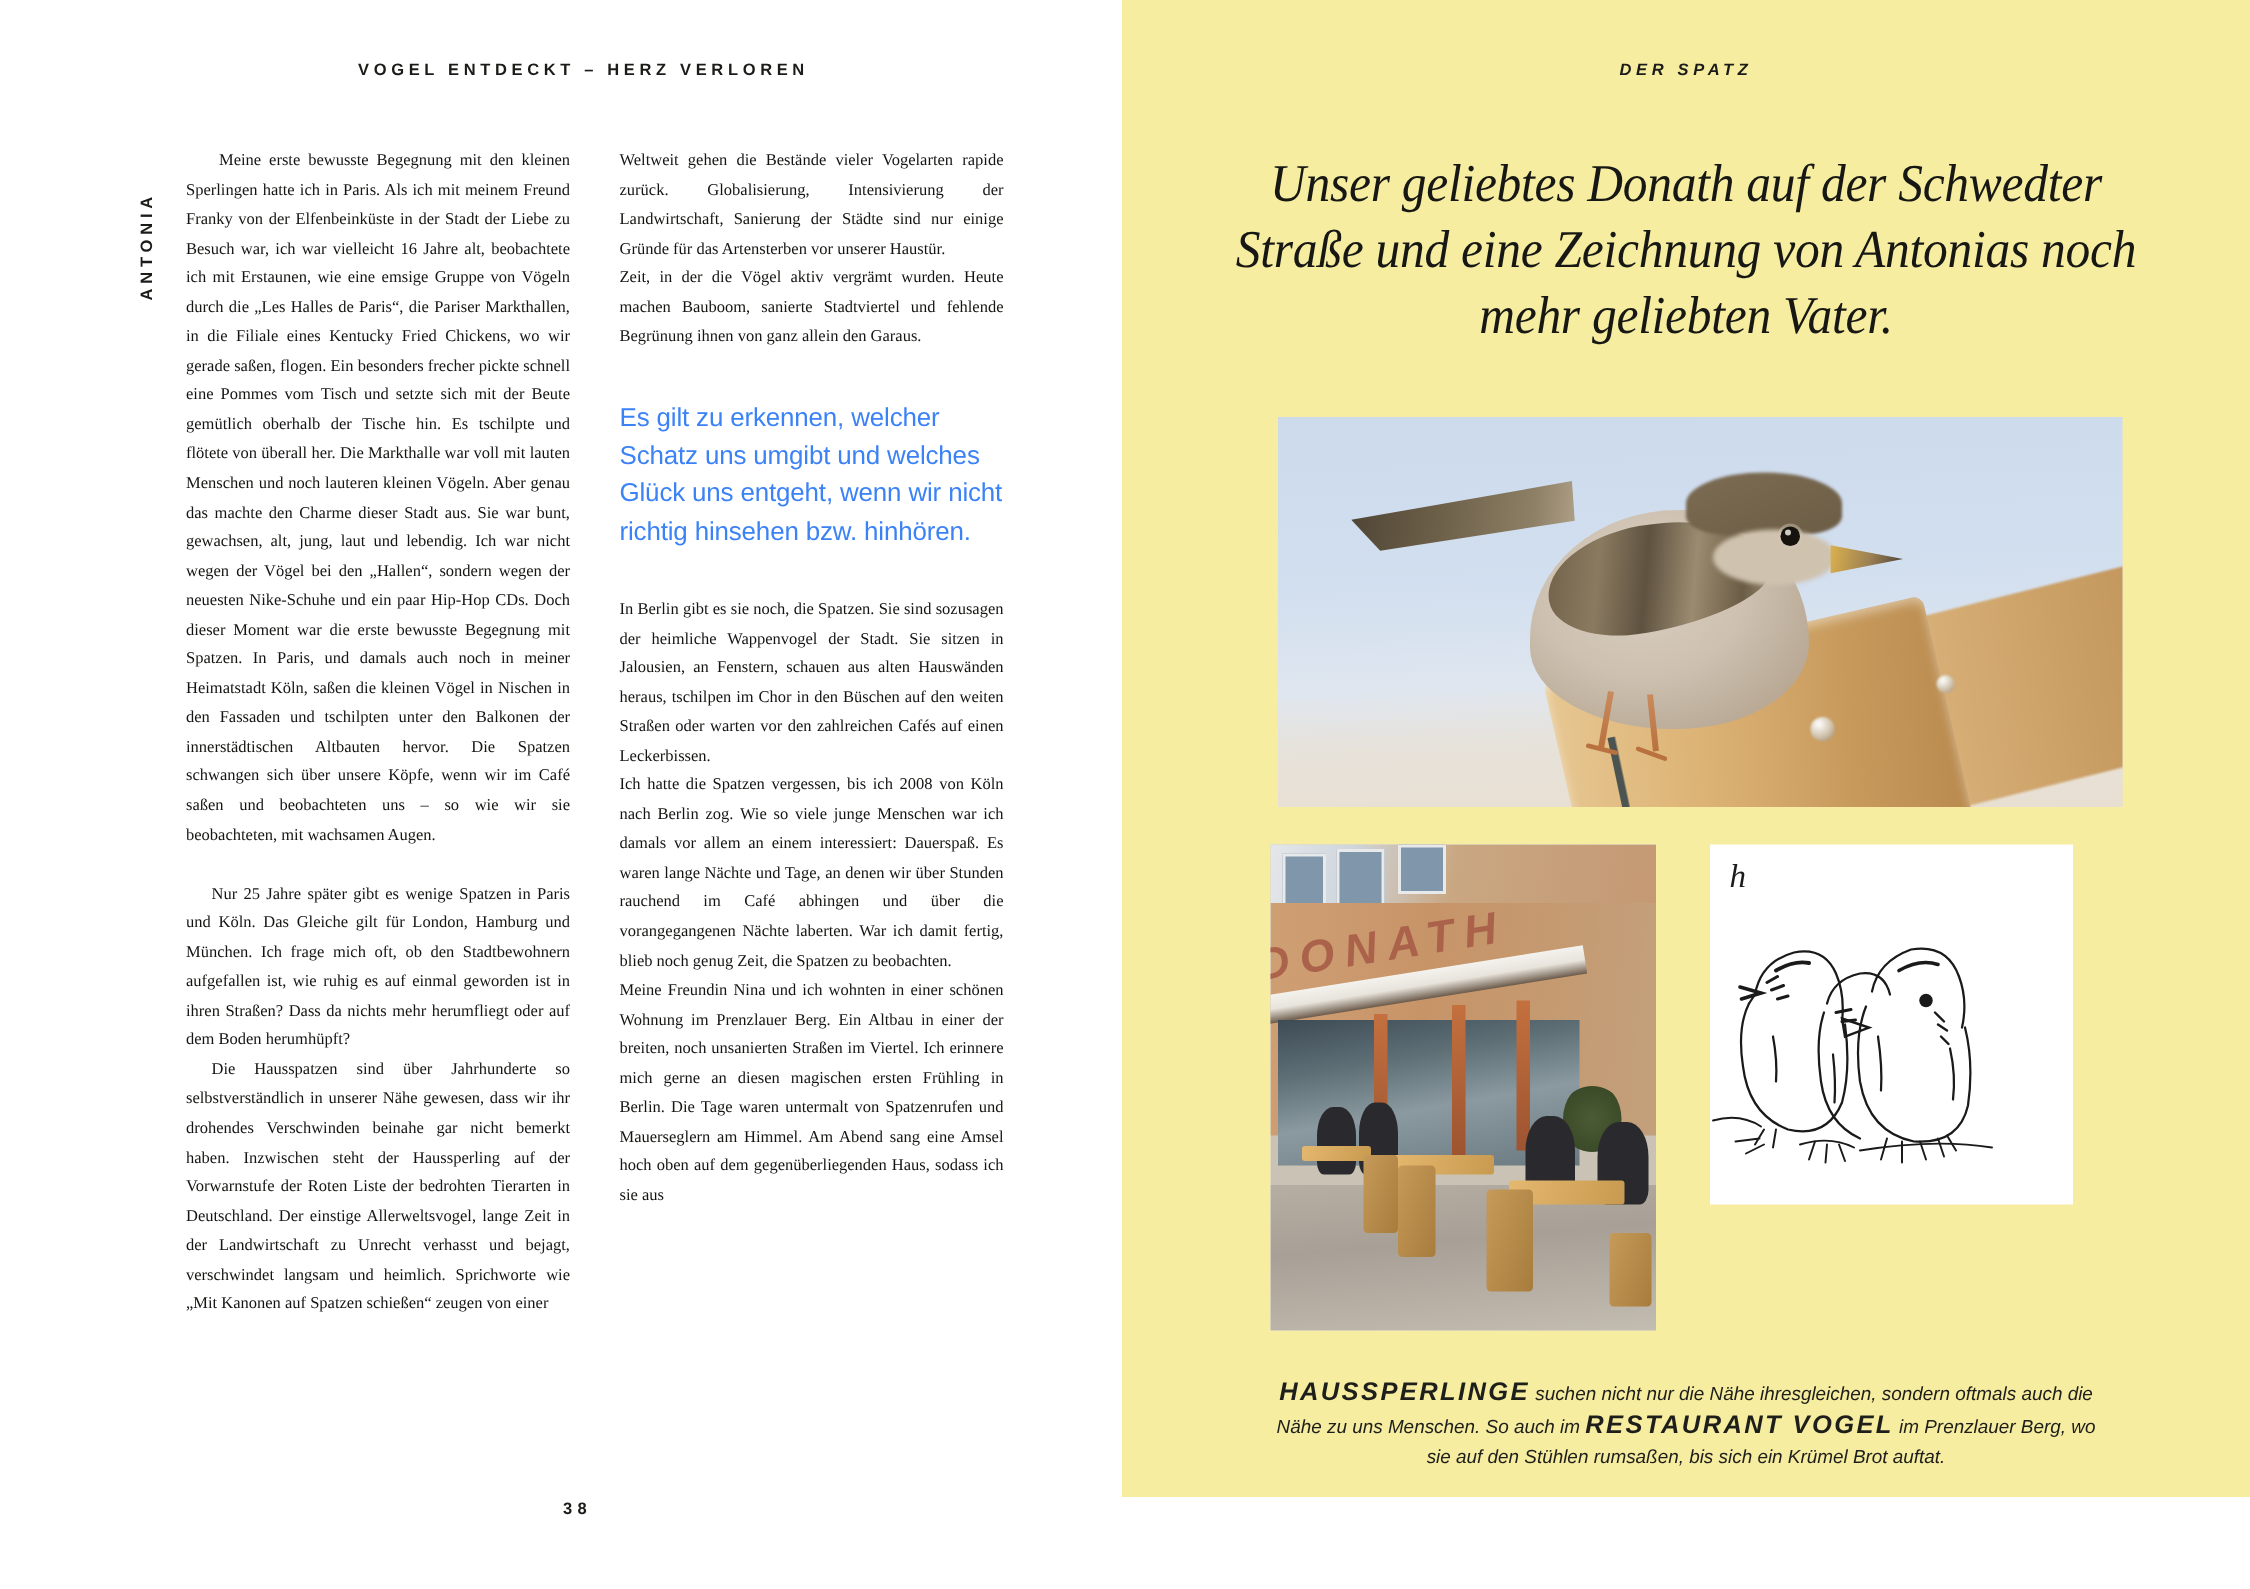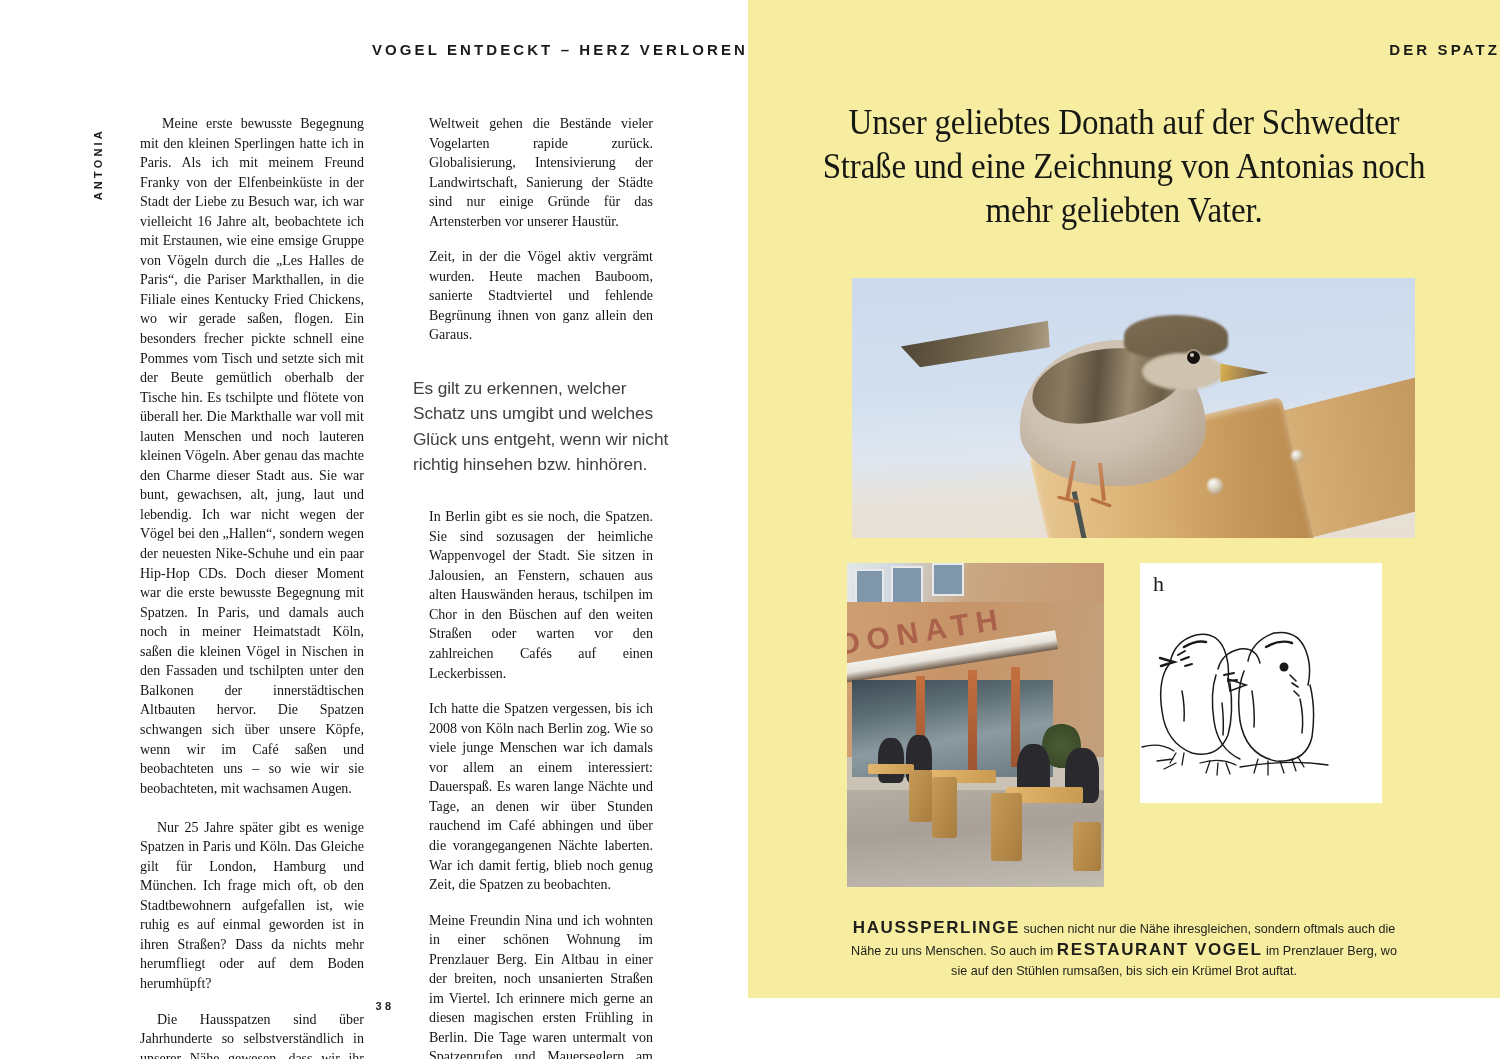--- a/index.html
+++ b/index.html
@@ -16,30 +16,31 @@
     position:relative;
     width:748px;height:1059px;
     background:#ffffff;
     flex:0 0 748px;
   }
   .page-right{
     position:relative;
     width:752px;height:998px;
     background:#f6eda1;
     flex:0 0 752px;
+    font-style:italic;
   }
 
   .running-head{
     position:absolute;
     top:41px;
     width:100%;
-    text-align:right;
+    text-align:center;
     font-family:"Liberation Sans", sans-serif;
     font-weight:bold;
-    font-size:15px;
+    font-size:11px;
     letter-spacing:3.1px;
     color:#1b1b18;
   }
   .page-left .running-head{padding-left:30px;box-sizing:border-box;}
 
   .folio{
     position:absolute;
     bottom:47px;
     width:100%;
     text-align:center;
@@ -68,38 +69,38 @@
 
   .columns{
     position:absolute;
     left:124px;top:98px;
     width:546px;
     display:flex;
     gap:33px;
   }
   .col{width:256px;}
   .col p{
-    margin:16px;
+    margin:0;
     font-family:"Liberation Serif", serif;
-    font-size:14px;
+    font-size:11px;
     line-height:19.55px;
     text-align:justify;
     text-justify:inter-word;
     color:#141412;
     hyphens:none;
   }
   .col p.indent{text-indent:17px;}
   .col p.gap{margin-top:19.5px;}
   .col p.first-indent{text-indent:22px;}
 
   .pullquote{
     font-family:"Liberation Sans", sans-serif;
     font-size:17.3px;
     line-height:25.3px;
-    color:#404040;
+    color:#3b82f6;
     margin:31px 0 30px 0;
     text-align:left;
     letter-spacing:-0.1px;
   }
 
   
   .headline{
     position:absolute;
     left:52px;top:100px;
     width:648px;

